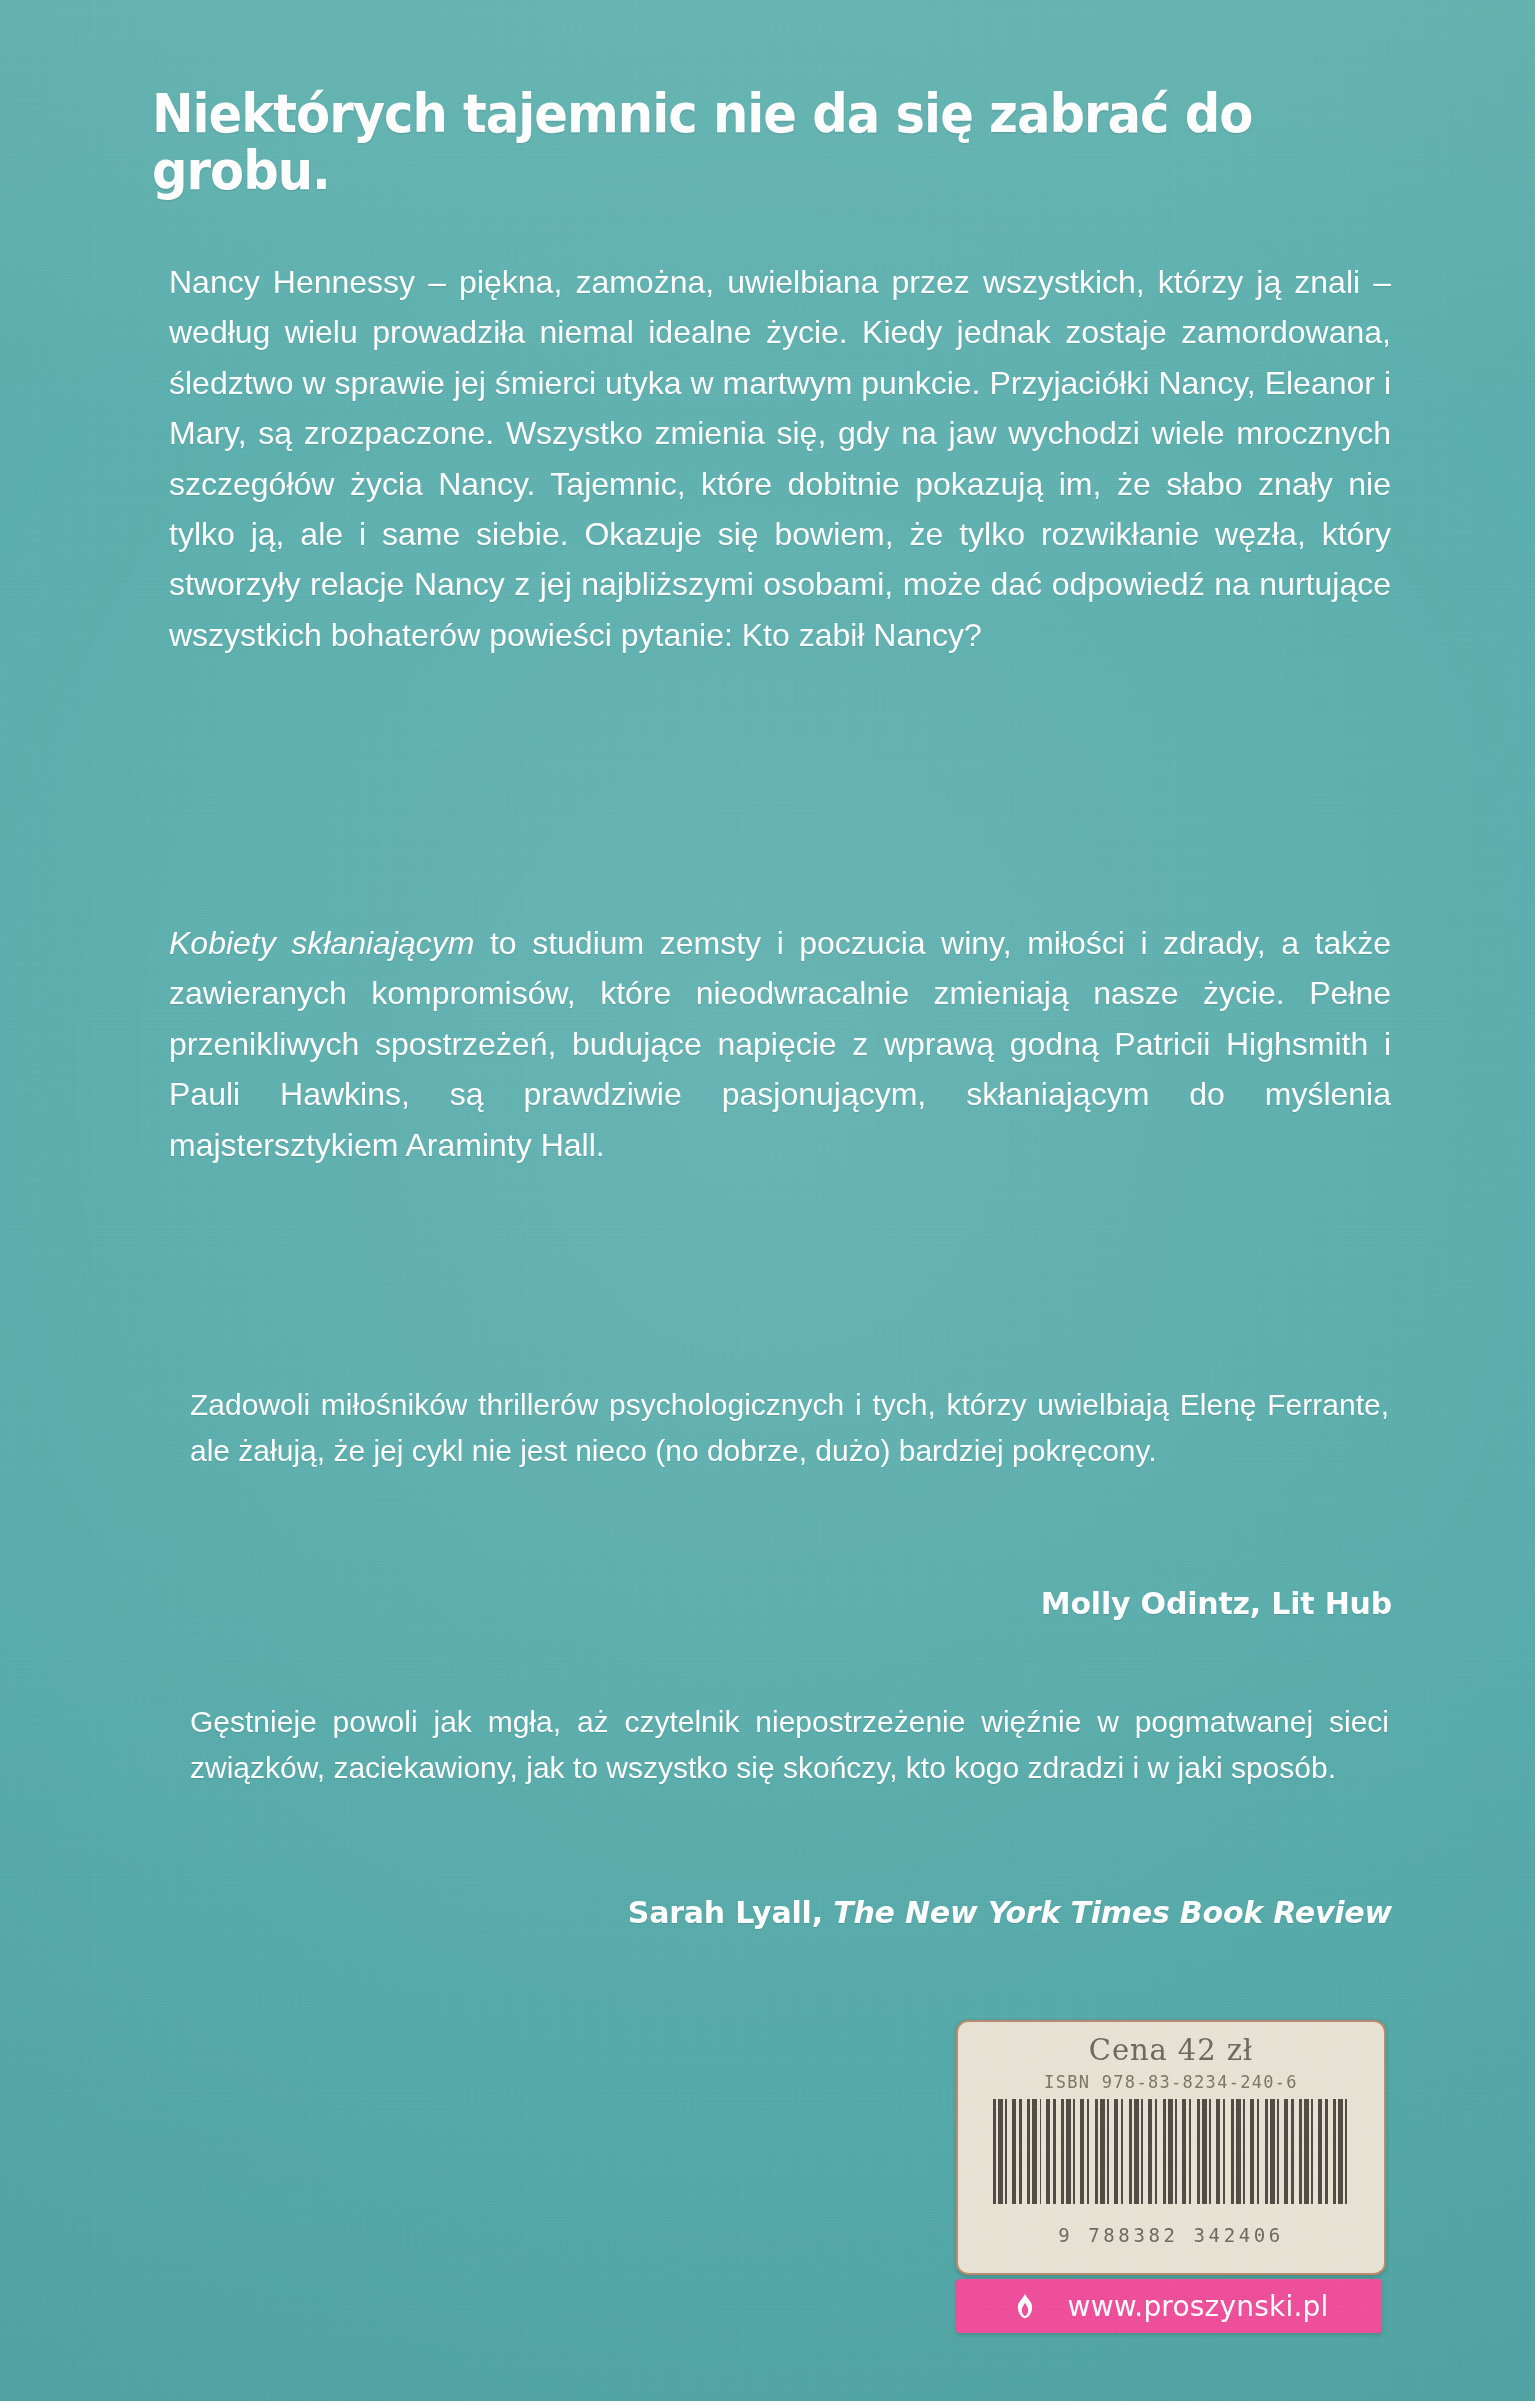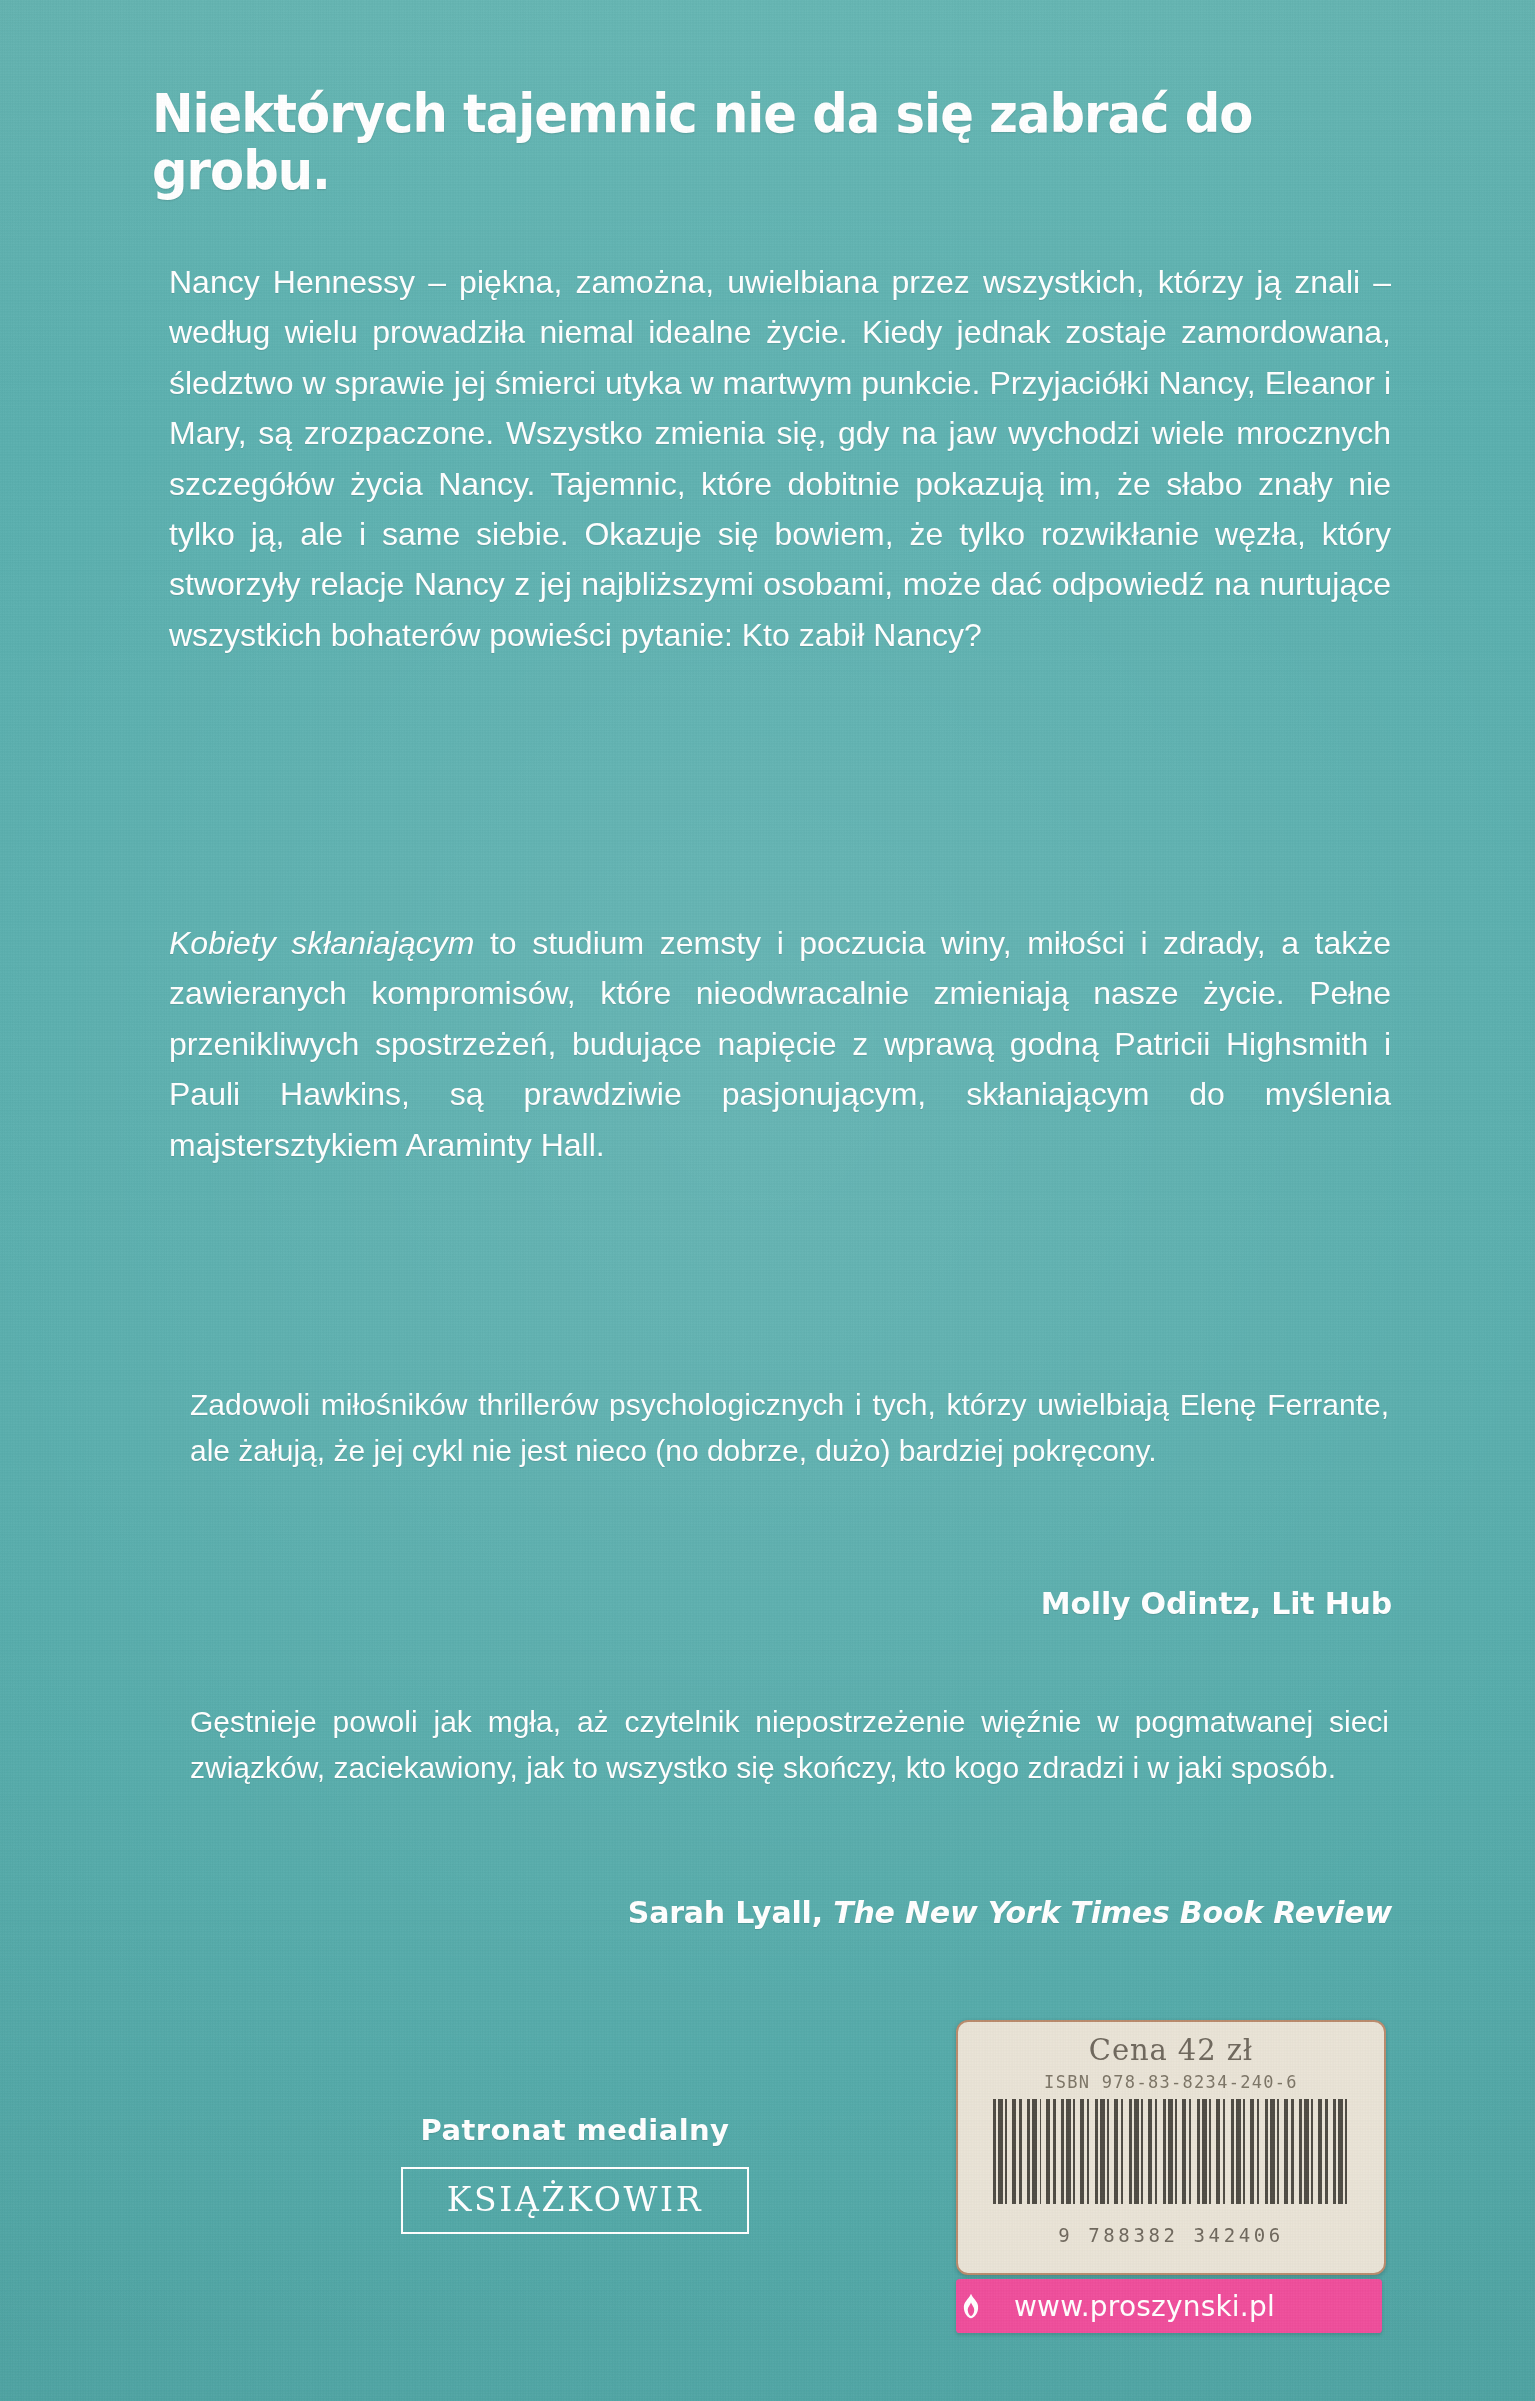--- a/index.html
+++ b/index.html
@@ -185,20 +185,21 @@
   .publisher-bar {
     position: absolute;
     left: 956px;
     top: 2279px;
     width: 426px;
     height: 54px;
     background: #ef4e9b;
     border-radius: 3.6px;
     display: flex;
     align-items: center;
+    justify-content: center;
     gap: 28px;
     box-shadow: 0 1.8px 3.6px rgba(0,0,0,0.15);
   }
   .publisher-mark {
     width: 30px;
     height: 30px;
     position: relative;
     flex: none;
   }
   .publisher-url {
@@ -221,24 +222,20 @@
     <div class="blurb p2"><em>Kobiety skłaniającym</em><span> to studium zemsty i poczucia winy, miłości i zdrady, a także zawieranych kompromisów, które nieodwracalnie zmieniają nasze życie. Pełne przenikliwych spostrzeżeń, budujące napięcie z wprawą godną Patricii Highsmith i Pauli Hawkins, są prawdziwie pasjonującym, skłaniającym do myślenia majstersztykiem Araminty Hall.</span></div>
 
     <div class="quote q1">Zadowoli miłośników thrillerów psychologicznych i tych, którzy uwielbiają Elenę Ferrante, ale żałują, że jej cykl nie jest nieco (no dobrze, dużo) bardziej pokręcony.</div>
 
     <div class="attrib a1">Molly Odintz, Lit Hub</div>
 
     <div class="quote q2">Gęstnieje powoli jak mgła, aż czytelnik niepostrzeżenie więźnie w pogmatwanej sieci związków, zaciekawiony, jak to wszystko się skończy, kto kogo zdradzi i w jaki sposób.</div>
 
     <div class="attrib a2"><span>Sarah Lyall, </span><em>The New York Times Book Review</em></div>
 
-    <div class="patron">
-      <div class="patron-label">Patronat medialny</div>
-      <div class="patron-logo">KSIĄŻKOWIR</div>
-    </div>
 
     <div class="barcode-box">
       <div class="price">Cena 42 zł</div>
       <div class="isbn-top">ISBN 978-83-8234-240-6</div>
       <div class="bars"></div>
       <div class="isbn-bottom">9 788382 342406</div>
     </div>
 
     <div class="publisher-bar">
       <span class="publisher-mark">

